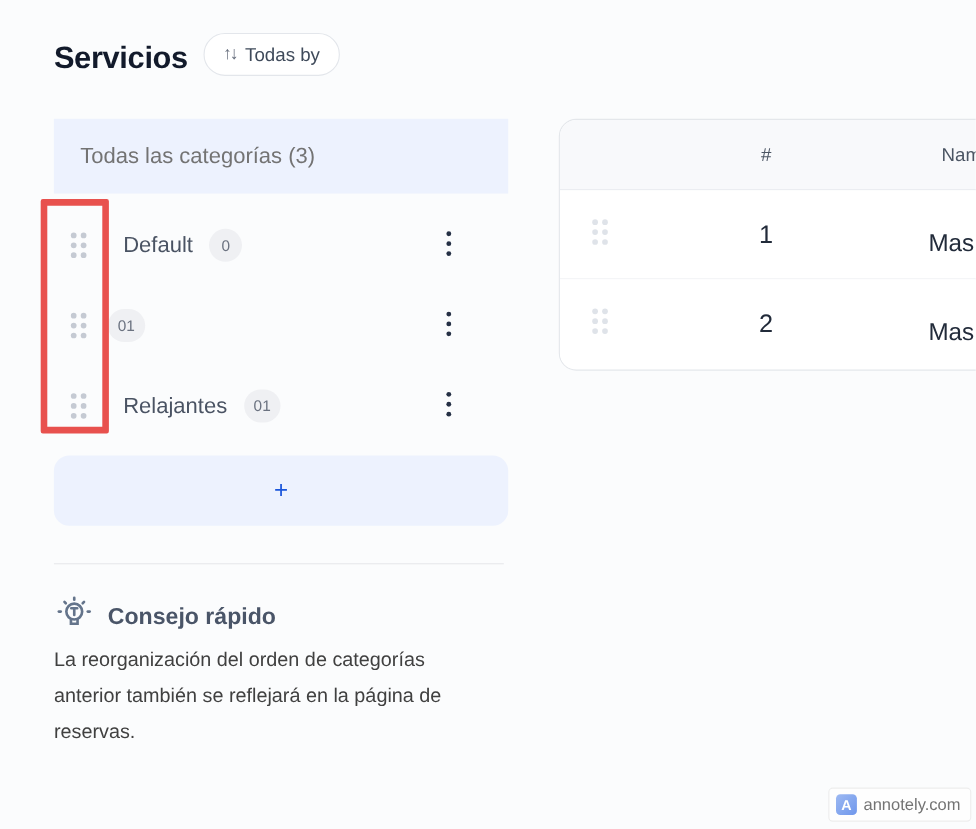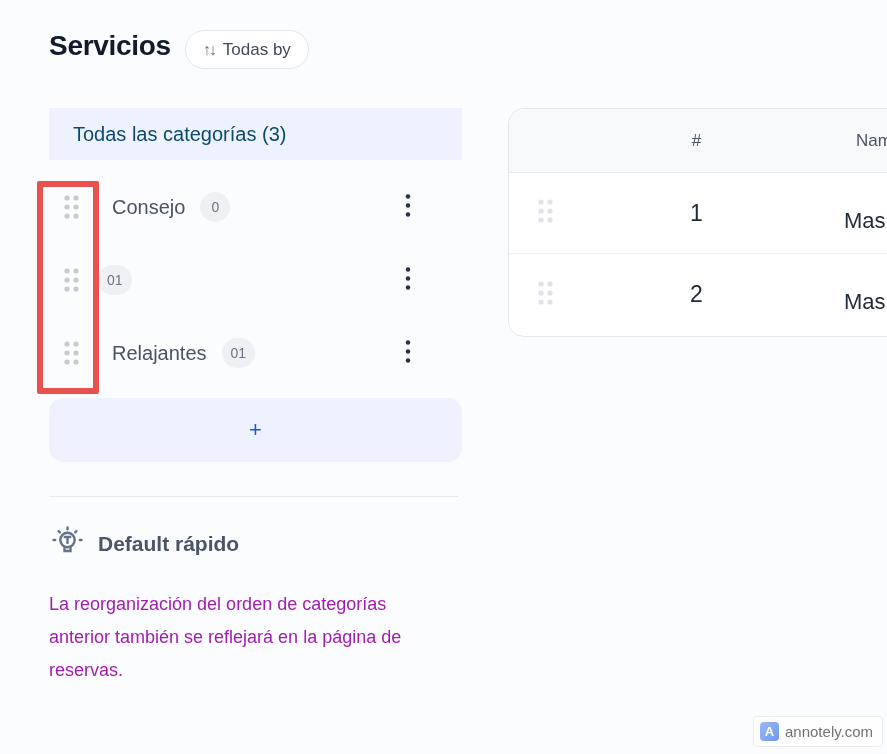--- a/index.html
+++ b/index.html
@@ -5,35 +5,35 @@
   * { margin:0; padding:0; box-sizing:border-box; }
   html,body { width:887px; height:754px; overflow:hidden; }
   body {
     position:relative;
     background:#FBFCFD;
     font-family:"Liberation Sans","DejaVu Sans",sans-serif;
     color:#111827;
   }
 
   
-  .page-header { position:absolute; left:49px; top:30px; display:flex; align-items:flex-start; gap:14px; }
+  .page-header { position:absolute; left:49px; top:30px; display:flex; align-items:flex-end; gap:14px; }
   .page-title { font-size:28px; font-weight:700; color:#121A2B; letter-spacing:-.3px; }
   .sort-btn {
     display:flex; align-items:center; gap:8px;
     height:39px; padding:0 17px;
     background:#FFFFFF; border:1px solid #E3E6EB; border-radius:20px;
     font-size:17px; color:#3F4A5A; cursor:pointer;
   }
   .sort-icon { font-size:16px; color:#6B7280; letter-spacing:-2px; }
 
   
   .left-panel { position:absolute; left:49px; top:108px; width:413px; }
   .all-cats {
-    height:52px; background:#EDF2FE; display:flex; align-items:center;
-    padding:0 24px; font-size:20px; color:#0c4a6e; cursor:pointer;
+    height:68px; background:#EDF2FE; display:flex; align-items:center;
+    padding:0 24px; font-size:20px; color:#737373; cursor:pointer;
   }
   .cat-list { margin-top:19px; }
   .cat-row {
     height:56px; margin-bottom:17px; display:flex; align-items:center;
     position:relative; cursor:pointer;
   }
   .drag-handle { width:23px; margin-left:11px; display:flex; align-items:center; justify-content:center; cursor:grab; }
   .cat-name { margin-left:29px; font-size:20px; color:#4A5363; white-space:nowrap; }
   .badge {
     margin-left:15px; min-width:30px; height:30px; padding:0 9px;
@@ -49,21 +49,21 @@
     background:#EDF2FE; border:none; border-radius:14px;
     display:flex; align-items:center; justify-content:center; gap:10px;
     font-family:inherit; font-size:20px; color:#1A56DB; cursor:pointer;
   }
   .plus-icon { font-size:22px; font-weight:400; }
 
   .panel-divider { margin-top:34px; width:409px; height:1px; background:#E6E8EC; border:none; }
 
   .tip-header { margin-top:27px; display:flex; align-items:center; gap:12px; }
   .tip-title { font-size:21px; font-weight:700; color:#4A5568; }
-  .tip-body { margin-top:24px; width:400px; font-size:18px; line-height:33px; color:#a21caf; }
+  .tip-body { margin-top:2px; width:400px; font-size:18px; line-height:33px; color:#404040; }
 
   
   .annotation-rect {
     position:absolute; left:37px; top:181px; width:62px; height:213px;
     border:6px solid #E8514E; border-radius:2px; pointer-events:none; z-index:5;
   }
 
   
   .services-table {
     position:absolute; left:508px; top:108px; width:430px; height:229px;
@@ -125,21 +125,21 @@
           <g fill="#C5CAD3">
               <circle cx="7" cy="4" r="2.6"></circle>
               <circle cx="16" cy="4" r="2.6"></circle>
               <circle cx="7" cy="13" r="2.6"></circle>
               <circle cx="16" cy="13" r="2.6"></circle>
               <circle cx="7" cy="22" r="2.6"></circle>
               <circle cx="16" cy="22" r="2.6"></circle>
             </g>
         </svg>
       </span>
-      <span class="cat-name">Consejo</span>
+      <span class="cat-name">Default</span>
       <span class="badge">0</span>
       <button class="kebab">
         <svg width="8" height="26" viewBox="0 0 8 26">
             <g fill="#253045">
               <circle cx="4" cy="4" r="2.2"></circle>
               <circle cx="4" cy="13" r="2.2"></circle>
               <circle cx="4" cy="22" r="2.2"></circle>
             </g>
           </svg>
       </button>
@@ -211,21 +211,21 @@
           <path d="M15.5 23.5 L15.5 27 L21.5 27 L21.5 23.5"></path>
           <path d="M18.5 13 L18.5 19 M15.8 13 L21.2 13"></path>
           <path d="M18.5 3.5 L18.5 5.2"></path>
           <path d="M9.6 7.2 L10.8 8.4"></path>
           <path d="M27.4 7.2 L26.2 8.4"></path>
           <path d="M4.5 16 L6.2 16"></path>
           <path d="M30.8 16 L32.5 16"></path>
         </g>
       </svg>
     </span>
-    <span class="tip-title">Default rápido</span>
+    <span class="tip-title">Consejo rápido</span>
   </div>
   <p class="tip-body">La reorganización del orden de categorías anterior también se reflejará en la página de reservas.</p>
 </div>
 
 <div class="annotation-rect"></div>
 
 <div class="services-table">
   <div class="tbl-head">
     <span class="col-num">#</span>
     <span class="col-name">Nam</span>

